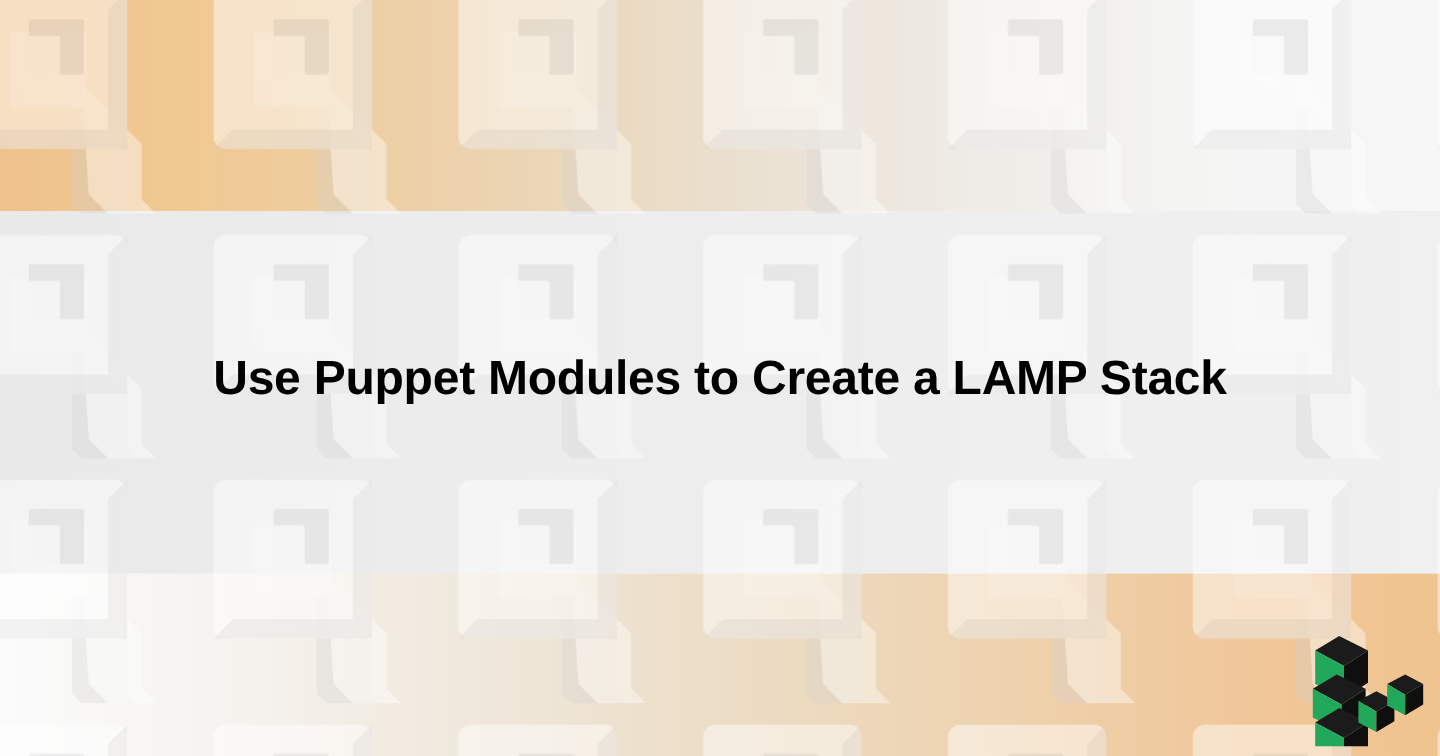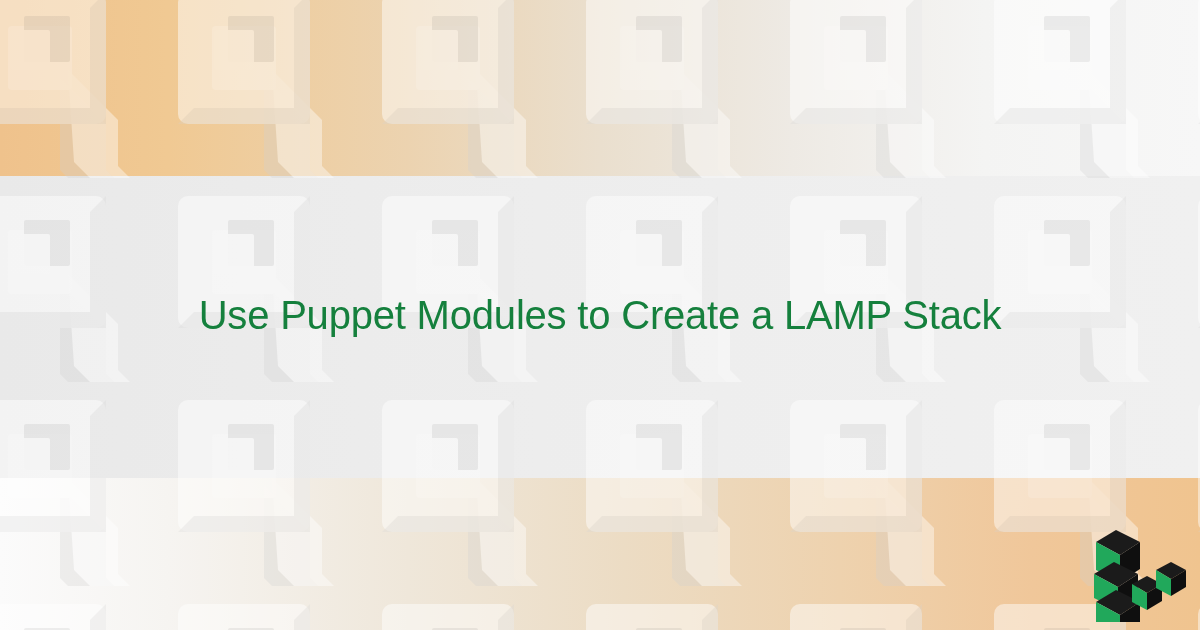--- a/index.html
+++ b/index.html
@@ -36,22 +36,22 @@
   .pattern svg{display:block;width:1200px;height:630px;}
 
   
   .title-wrap{
     position:absolute;left:0;top:0;width:1200px;height:630px;
     display:flex;align-items:center;justify-content:center;
   }
   .title{
     font-family:"Liberation Sans", sans-serif;
     font-size:40px;
-    font-weight:normal;
-    color:#15803d;
+    font-weight:bold;
+    color:#000000;
     letter-spacing:-0.2px;
     text-align:center;
     line-height:1.2;
     max-width:1000px;
     margin:0;
     padding:0 40px;
   }
 
   
   .logo{

